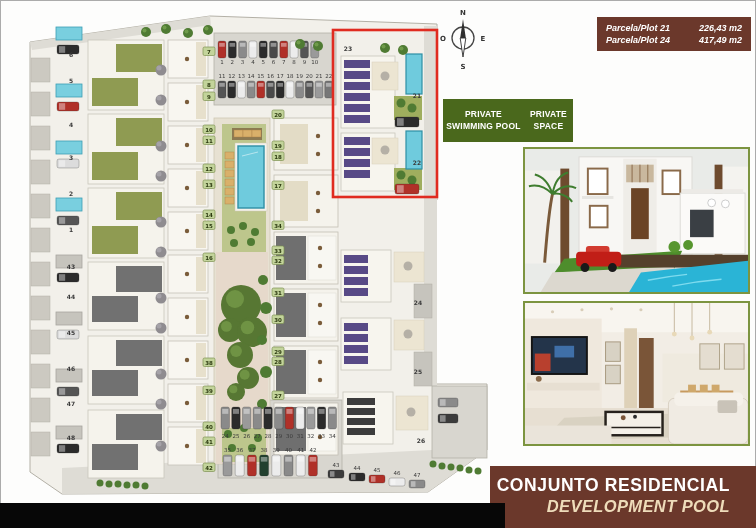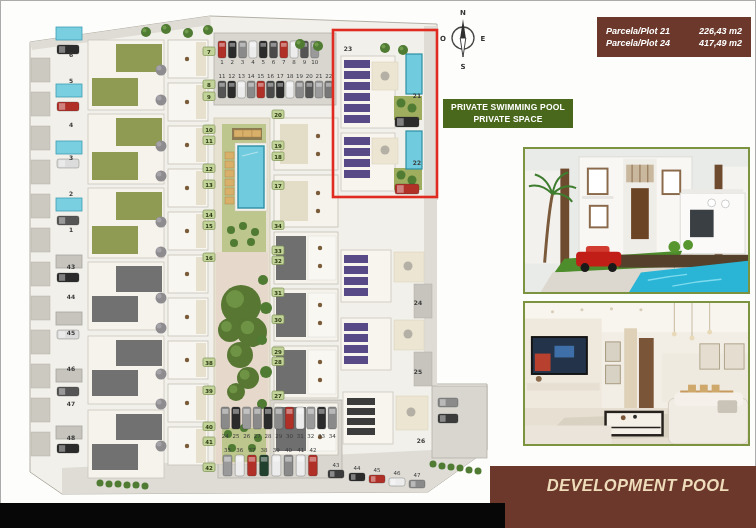--- a/index.html
+++ b/index.html
@@ -1,24 +1,24 @@
 <!DOCTYPE html>
 <html><head>
 <meta charset="utf-8">
 <style>
   html,body{margin:0;padding:0;background:#ffffff;}
   .stage{position:relative;width:756px;height:528px;background:#fdfdfc;overflow:hidden;
          font-family:"Liberation Sans",sans-serif;box-shadow:inset 0 0 0 1px #ababab;}
   .plan-svg{position:absolute;left:0;top:0;}
-  .plots-box{position:absolute;left:597px;top:17px;width:154px;height:40px;
+  .plots-box{position:absolute;left:597px;top:17px;width:154px;height:34px;
              display:flex;flex-direction:column;justify-content:center;gap:2px;
              padding:0 9px;box-sizing:border-box;color:#fff;}
   .plots-row{display:flex;justify-content:space-between;font-size:9px;font-weight:bold;font-style:italic;white-space:nowrap;}
-  .features-box{position:absolute;left:443px;top:99px;width:130px;height:29px;color:#fff;
-                display:flex;flex-direction:column;align-items:center;justify-content:center;
+  .features-box{position:absolute;left:443px;top:99px;width:130px;height:43px;color:#fff;
+                display:flex;flex-direction:row;align-items:center;justify-content:center;
                 font-size:8.5px;font-weight:bold;text-align:center;line-height:1.35;letter-spacing:.2px;}
   .photo{position:absolute;left:523px;width:227px;border:2px solid #7c9440;box-sizing:border-box;background:#eee;}
   .photo.villa{top:147px;height:147px;}
   .photo.interior{top:301px;height:145px;}
   .photo svg{display:block;width:100%;height:100%;}
   .banner{position:absolute;left:490px;top:466px;width:266px;height:62px;
           text-align:right;padding:9px 26px 0 0;box-sizing:border-box;color:#fff;}
   .banner-title{font-size:17.5px;font-weight:bold;letter-spacing:.6px;white-space:nowrap;}
   .banner-sub{font-size:16.5px;font-weight:bold;font-style:italic;margin-top:1px;letter-spacing:.4px;white-space:nowrap;}
   .black-bar{position:absolute;left:0;top:503px;width:505px;height:25px;background:#070707;}
@@ -644,18 +644,19 @@
       <rect x="196" y="100" width="20" height="13" rx="2" fill="#c9c3b8"></rect>
       <rect x="82" y="112" width="58" height="24" fill="#f4f0e8" stroke="#26211c" stroke-width="2.5"></rect>
       <line x1="84" y1="128" x2="138" y2="128" stroke="#26211c" stroke-width="1.5"></line>
       <circle cx="100" cy="118" r="2.5" fill="#7a5538"></circle>
         <circle cx="112" cy="117" r="2" fill="#2b2b2b"></circle>
       <rect x="0" y="126" width="88" height="19" fill="#eae4da"></rect>
     </svg>
   </div>
 
   <div class="banner" style="background: rgb(107, 56, 43);">
+    <div class="banner-title">CONJUNTO RESIDENCIAL</div>
     <div class="banner-sub" style="color: rgb(238, 220, 186);">DEVELOPMENT POOL</div>
   </div>
 
   <div class="black-bar"></div>
 
 </div>
 
 </body></html>

